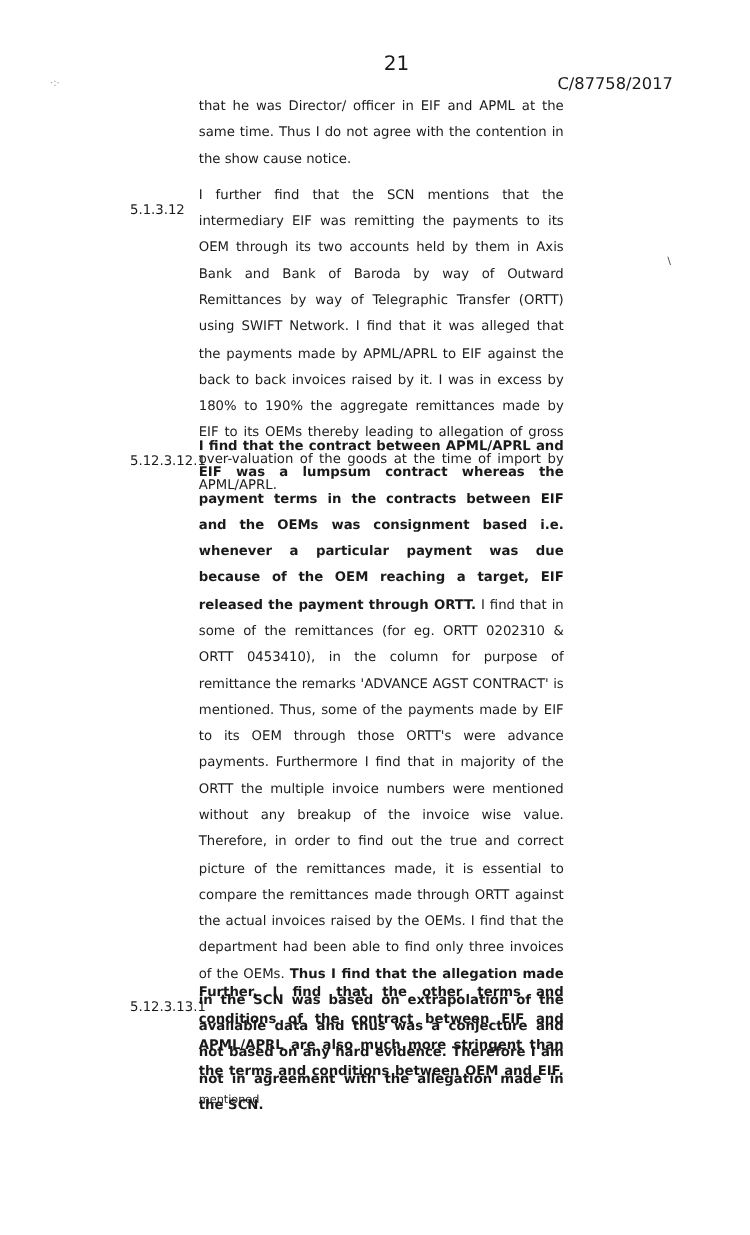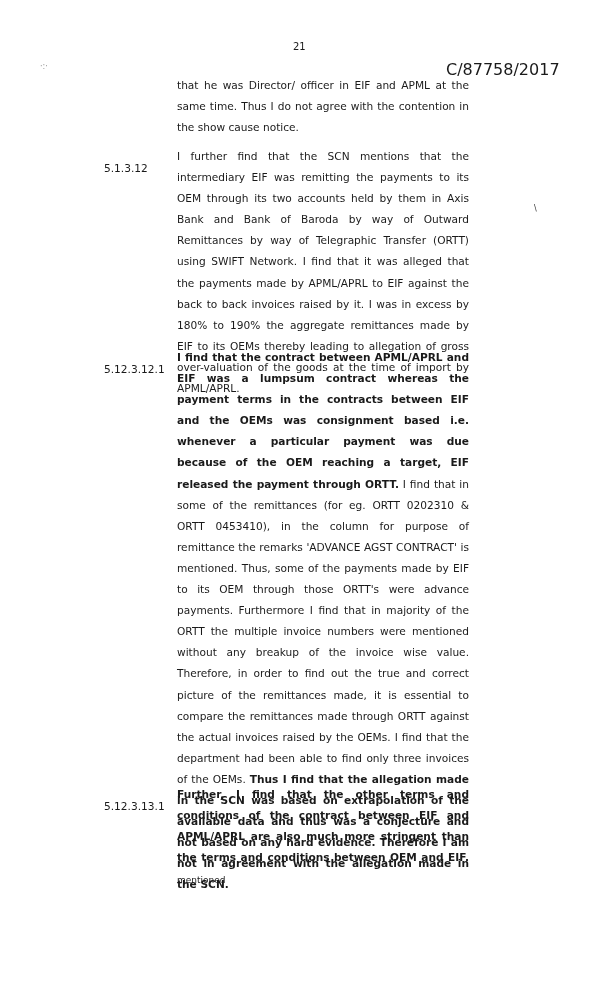--- a/index.html
+++ b/index.html
@@ -2,37 +2,37 @@
 <html><head>
   <meta charset="utf-8">
   <style>
     html, body { margin: 0; padding: 0; background: #ffffff; }
     body {
       width: 600px; height: 988px; position: relative; overflow: hidden;
       font-family: "DejaVu Sans", "Liberation Sans", sans-serif;
       color: #1a1a1a;
     }
     .page-number {
-      position: absolute; left: 293px; top: 41px;
-      font-size: 10px;
+      position: absolute; left: 307px; top: 41px;
+      font-size: 16px;
     }
     .case-number {
       position: absolute; left: 446px; top: 60px;
-      font-size: 16px;
+      font-size: 13px;
     }
     .para {
       position: absolute; left: 0; width: 600px;
       font-size: 10.6px; line-height: 21.1px;
     }
     .para .num {
       position: absolute; left: 104px; top: 12px;
       white-space: nowrap;
     }
     .para .body {
-      position: absolute; left: 177px; width: 292px;
+      position: absolute; left: 159px; width: 292px;
       text-align: justify;
     }
     .bold { font-weight: bold; }
     .scan-mark { position: absolute; font-size: 8px; color: #999; }
   </style>
 </head>
 <body>
 
 <div class="page-number">21</div>
 <div class="case-number">C/87758/2017</div>

